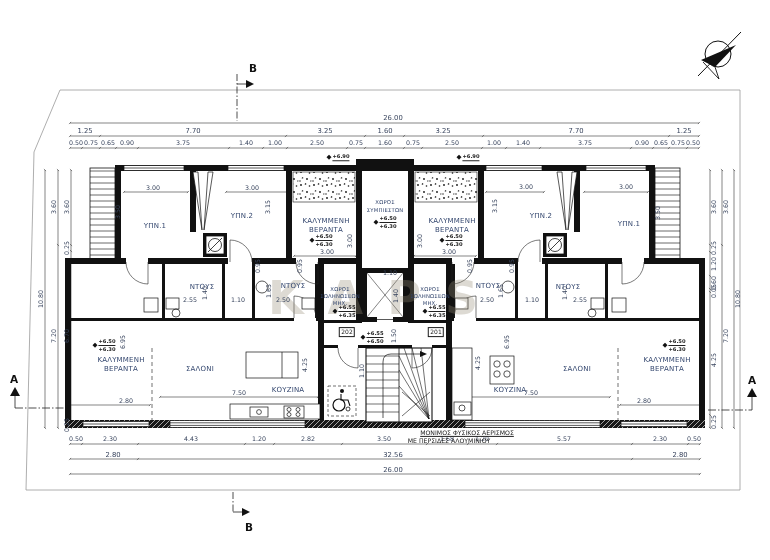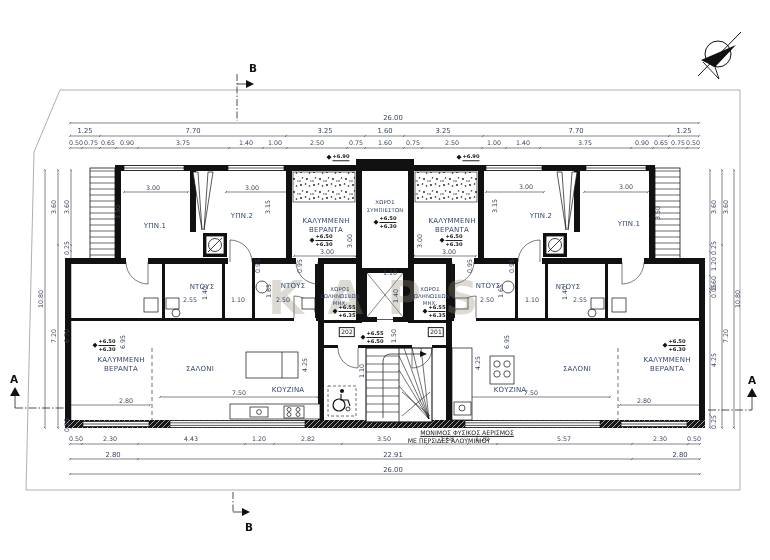--- a/index.html
+++ b/index.html
@@ -343,21 +343,21 @@
 <span class="t" style="left:191px;top:439px">4.43</span>
 <span class="t" style="left:259px;top:439px">1.20</span>
 <span class="t" style="left:308px;top:439px">2.82</span>
 <span class="t" style="left:384px;top:439px">3.50</span>
 <span class="t" style="left:447px;top:439px">1.68</span>
 <span class="t" style="left:482px;top:439px">1.20</span>
 <span class="t" style="left:564px;top:439px">5.57</span>
 <span class="t" style="left:660px;top:439px">2.30</span>
 <span class="t" style="left:694px;top:439px">0.50</span>
 <span class="t maj" style="left:113px;top:455px">2.80</span>
-<span class="t maj" style="left:393px;top:455px">22.91</span>
+<span class="t maj" style="left:393px;top:455px">32.56</span>
 <span class="t maj" style="left:680px;top:455px">2.80</span>
 <span class="t maj" style="left:393px;top:470px">26.00</span>
 
 <span class="t v" style="left:67px;top:207px">3.60</span>
 <span class="t v" style="left:67px;top:248px">0.25</span>
 <span class="t v" style="left:67px;top:336px">6.70</span>
 <span class="t v" style="left:67px;top:425px">0.25</span>
 <span class="t v" style="left:54px;top:207px">3.60</span>
 <span class="t v" style="left:54px;top:336px">7.20</span>
 <span class="t v" style="left:41px;top:299px">10.80</span>

